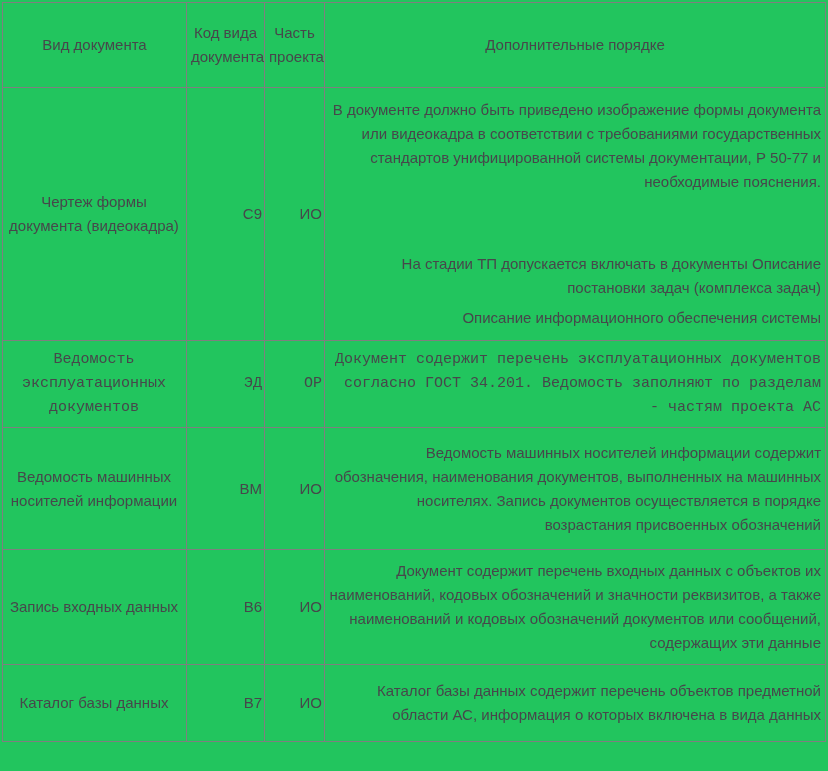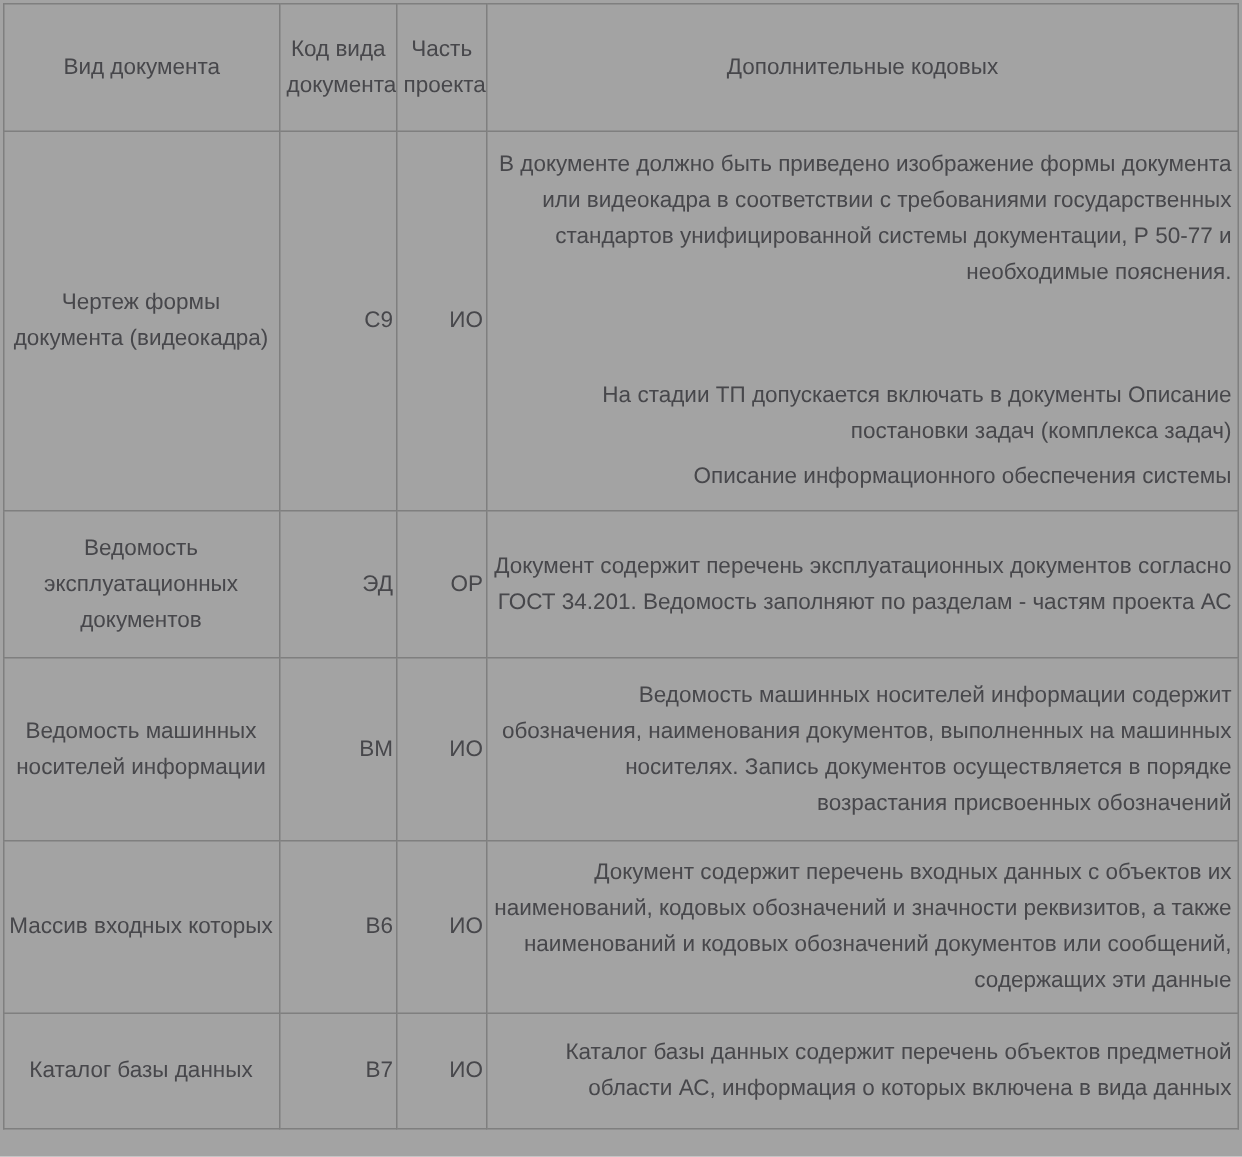--- a/index.html
+++ b/index.html
@@ -7,21 +7,21 @@
       padding: 0;
       background: #ffffff;
       font-family: "Liberation Sans", sans-serif;
       color: #47474b;
     }
     .page {
       width: 828px;
       height: 771px;
       box-sizing: border-box;
       padding: 2px 1px 0 2px;
-      background: #a3a3a3;
+      background: #22c55e;
     }
     table.doc-table {
       border-collapse: collapse;
       table-layout: fixed;
       width: 823px;
       font-size: 15px;
       line-height: 24px;
       color: #47474b;
     }
     table.doc-table th,
@@ -32,21 +32,21 @@
       box-sizing: border-box;
       overflow: hidden;
     }
     col.c1 { width: 184px; }
     col.c2 { width: 78px; }
     col.c3 { width: 60px; }
     col.c4 { width: 501px; }
 
     thead tr { height: 85px; }
     tr.r1 { height: 253px; }
-    tr.r2 { height: 98px; }
+    tr.r2 { height: 87px; font-family: Liberation Mono, monospace; }
     tr.r3 { height: 122px; }
     tr.r4 { height: 115px; }
     tr.r5 { height: 77px; }
 
     th { text-align: center; padding: 2px 4px; }
     td.cell-doc-type { text-align: center; padding: 2px 4px 2px 3px; }
     td.cell-code, td.cell-part { text-align: right; padding: 2px 2px; }
     td.cell-notes { text-align: right; padding: 4px 4px 4px 4px; }
 
     td.cell-notes p { margin: 0; }
@@ -62,21 +62,21 @@
       <col class="c1">
       <col class="c2">
       <col class="c3">
       <col class="c4">
     </colgroup>
     <thead>
       <tr>
         <th>Вид документа</th>
         <th>Код вида документа</th>
         <th>Часть проекта</th>
-        <th>Дополнительные кодовых</th>
+        <th>Дополнительные порядке</th>
       </tr>
     </thead>
     <tbody>
       <tr class="r1">
         <td class="cell-doc-type">Чертеж формы документа (видеокадра)</td>
         <td class="cell-code">С9</td>
         <td class="cell-part">ИО</td>
         <td class="cell-notes">
           <p>В документе должно быть приведено изображение формы документа или видеокадра в соответствии с требованиями государственных стандартов унифицированной системы документации, Р 50-77 и необходимые пояснения.</p>
           <p class="gap-xl">На стадии ТП допускается включать в документы Описание постановки задач (комплекса задач)</p>
@@ -93,21 +93,21 @@
       </tr>
       <tr class="r3">
         <td class="cell-doc-type">Ведомость машинных носителей информации</td>
         <td class="cell-code">ВМ</td>
         <td class="cell-part">ИО</td>
         <td class="cell-notes">
           <p>Ведомость машинных носителей информации содержит обозначения, наименования документов, выполненных на машинных носителях. Запись документов осуществляется в порядке возрастания присвоенных обозначений</p>
         </td>
       </tr>
       <tr class="r4">
-        <td class="cell-doc-type">Массив входных которых</td>
+        <td class="cell-doc-type">Запись входных данных</td>
         <td class="cell-code">В6</td>
         <td class="cell-part">ИО</td>
         <td class="cell-notes">
           <p>Документ содержит перечень входных данных с объектов их наименований, кодовых обозначений и значности реквизитов, а также наименований и кодовых обозначений документов или сообщений, содержащих эти данные</p>
         </td>
       </tr>
       <tr class="r5">
         <td class="cell-doc-type">Каталог базы данных</td>
         <td class="cell-code">В7</td>
         <td class="cell-part">ИО</td>

